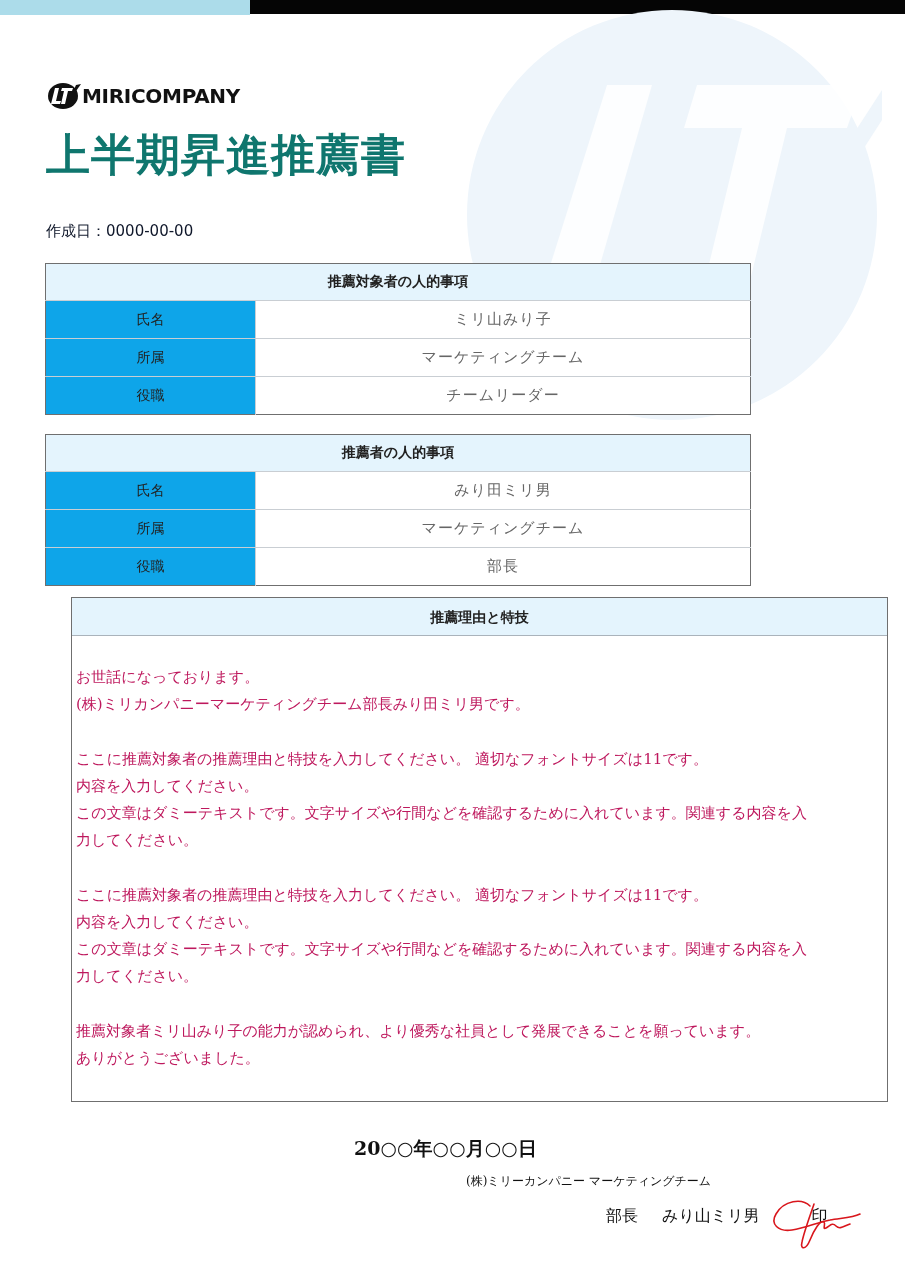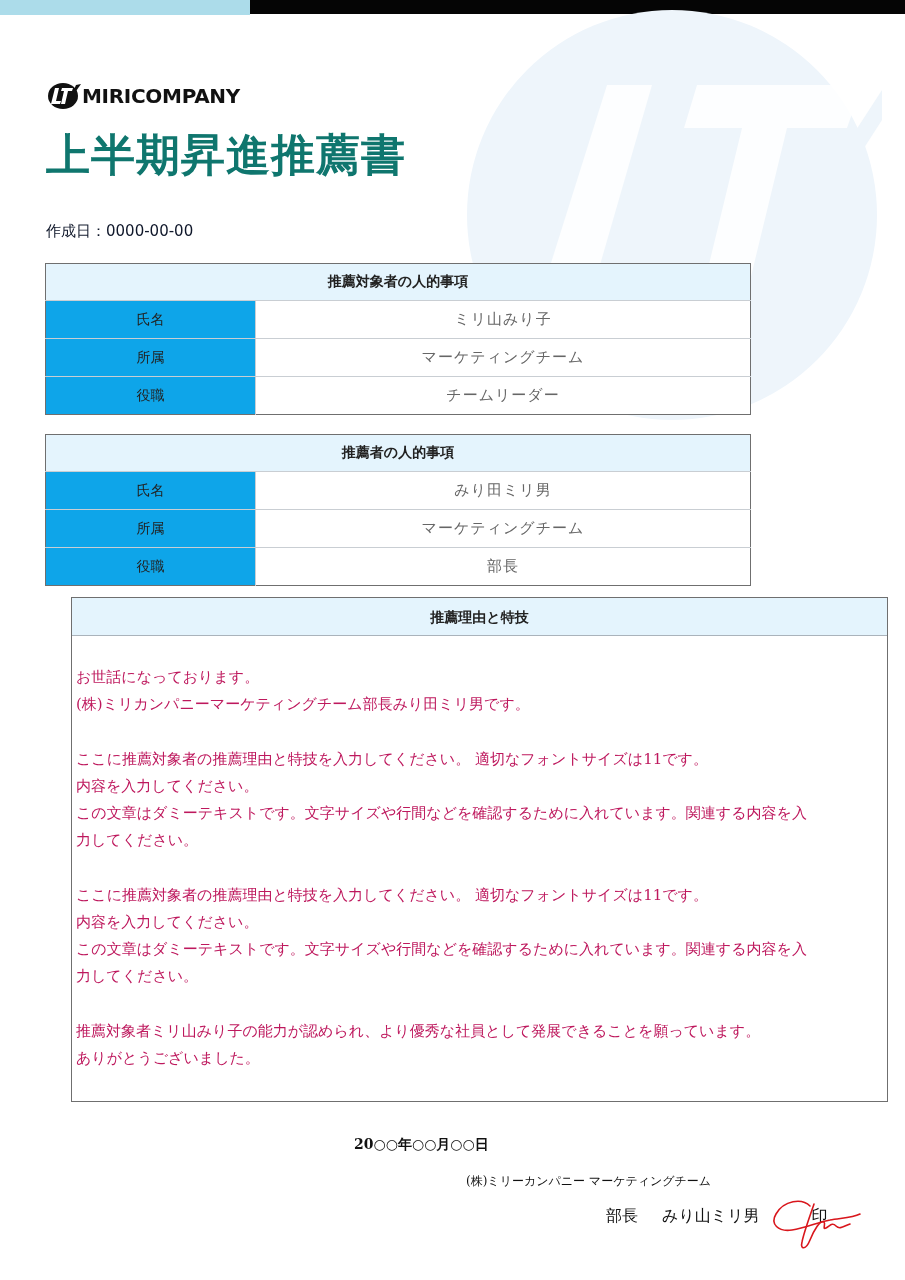--- a/index.html
+++ b/index.html
@@ -23,21 +23,21 @@
   .info-table td, .info-table th { border-top: 1.5px solid #c9ced3; height: 38px; font-size: 14px; text-align: center; vertical-align: middle; }
   .info-table th.head { background: #e4f4fd; font-weight: bold; color: #222; border-top: none; height: 37px; }
   .info-table td.label { width: 210px; background: #0ea5e9; font-weight: normal; color: #222; border-right: 1.5px solid #c9ced3; }
   .info-table td.value { color: #666; font-size: 15px; letter-spacing: 1px; background: #ffffff; }
 
   .reason { position: absolute; left: 47px; top: 597px; width: 817px; height: 505px; border: 1.5px solid #6f6f6f; background: #fff; margin-left: 24px; }
   .reason-head { height: 38px; background: #e4f4fd; border-bottom: 1.5px solid #aab3bb; text-align: center; font-weight: bold; font-size: 14px; line-height: 38px; color: #222; }
   .reason-body { padding: 28px 4px 0 4px; font-size: 15px; line-height: 27.2px; color: #be185d; }
   .reason-body .line { display: block; min-height: 27.2px; white-space: nowrap; }
 
-  .sign-date { position: absolute; left: 354px; top: 1136px; font-size: 14px; font-weight: bold; color: #111; }
+  .sign-date { position: absolute; left: 354px; top: 1136px; font-size: 19px; font-weight: bold; color: #111; }
   .sign-company { position: absolute; left: 466px; top: 1173px; font-size: 12px; color: #111; }
   .sign-person { position: absolute; left: 606px; top: 1206px; font-size: 16px; color: #111; display: flex; gap: 0; }
   .sign-person .pos { margin-right: 24px; }
   .sign-person .seal { margin-left: 52px; }
   .signature { position: absolute; left: 770px; top: 1196px; width: 96px; height: 60px; }
 </style>
 </head>
 <body>
 
 <div class="topbar-left"></div>

